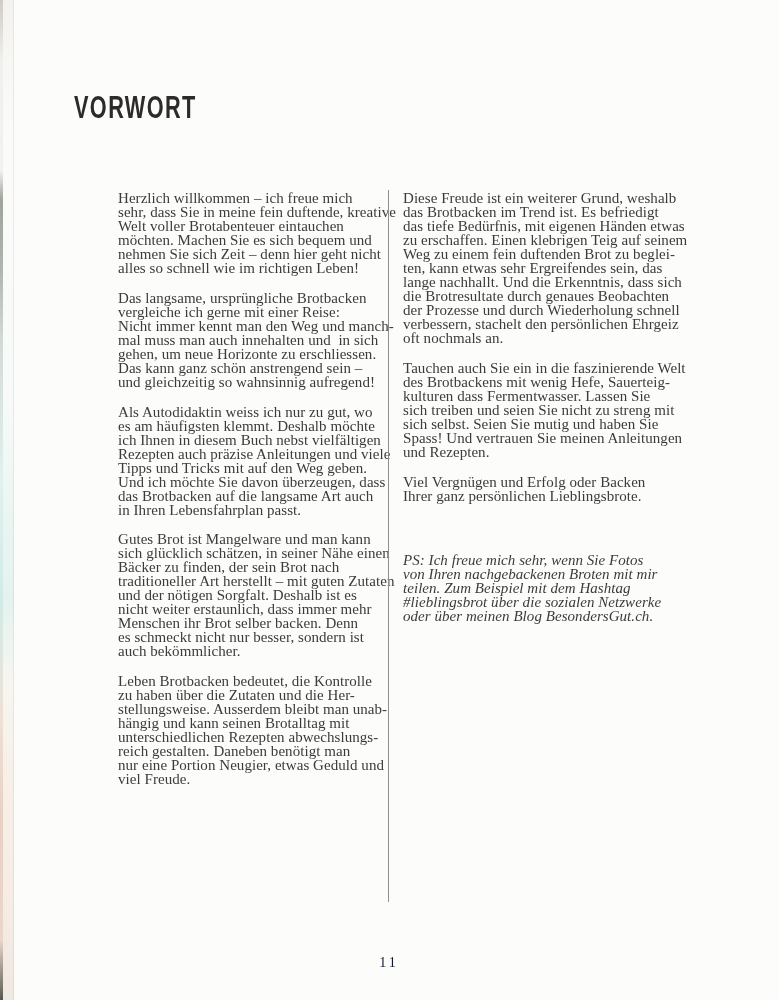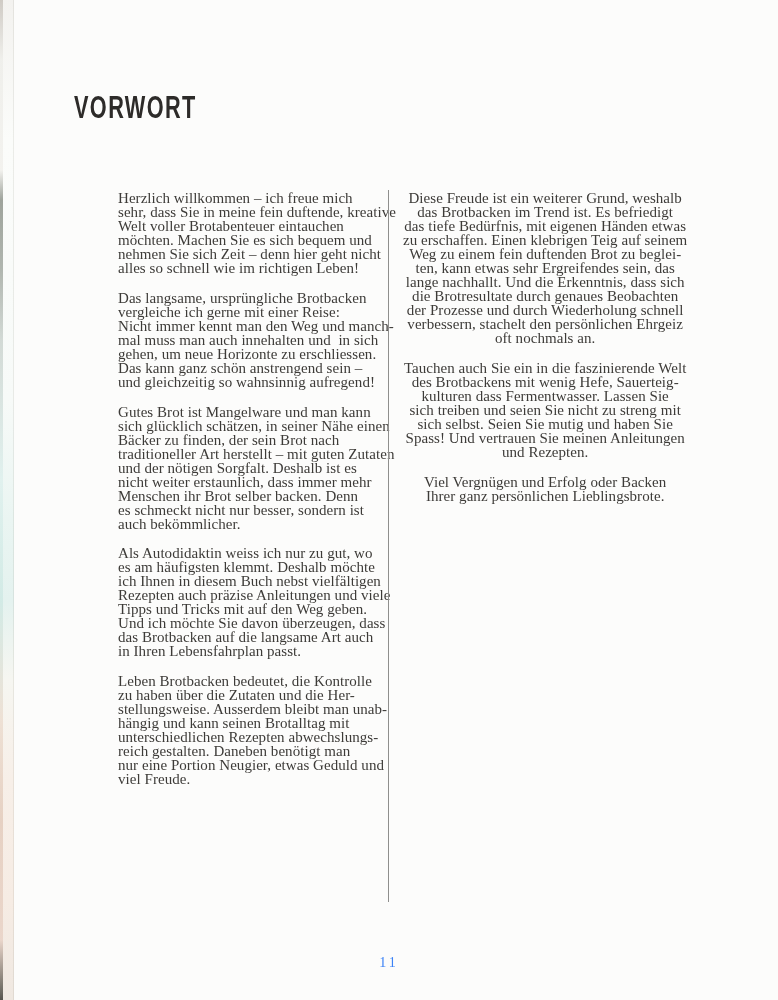--- a/index.html
+++ b/index.html
@@ -29,35 +29,35 @@
   .title {
     position: absolute; left: 74px; top: 75px;
     font-family: "Liberation Sans", "DejaVu Sans", sans-serif;
     font-weight: 700; font-size: 31px; line-height: 24px;
     letter-spacing: 2px; color: #2d2b29;
     transform: scaleX(0.70); transform-origin: left top;
     white-space: nowrap;
   }
   .col { position: absolute; top: 191px; color: #3d3b38; }
   .col-left  { left: 118px; }
-  .col-right { left: 403px; text-align: center; }
+  .col-right { left: 403px; }
   .para {
     margin: 0 0 15.8px 0;
     font-size: 15px; line-height: 14px;
     white-space: pre; letter-spacing: 0.05px;
   }
   .ps { margin-top: 50px; font-style: italic; }
   .divider {
     position: absolute; left: 388px; top: 190px;
     width: 1px; height: 712px; background: #8f8f8d;
   }
   .page-number {
     position: absolute; left: 0; top: 955px; width: 778px;
     text-align: center; font-size: 14px; letter-spacing: 3px;
-    color: #3b82f6;
+    color: #0f172a;
   }
 </style>
 </head>
 <body>
 
 <div>
   <div class="edge-strip"></div>
   <div class="edge-sliver"></div>
 
   <h1 class="title">VORWORT</h1>
@@ -69,37 +69,37 @@
 möchten. Machen Sie es sich bequem und
 nehmen Sie sich Zeit – denn hier geht nicht
 alles so schnell wie im richtigen Leben!</p>
     <p class="para">Das langsame, ursprüngliche Brotbacken
 vergleiche ich gerne mit einer Reise:
 Nicht immer kennt man den Weg und manch-
 mal muss man auch innehalten und  in sich
 gehen, um neue Horizonte zu erschliessen.
 Das kann ganz schön anstrengend sein –
 und gleichzeitig so wahnsinnig aufregend!</p>
+    <p class="para">Als Autodidaktin weiss ich nur zu gut, wo
+es am häufigsten klemmt. Deshalb möchte
+ich Ihnen in diesem Buch nebst vielfältigen
+Rezepten auch präzise Anleitungen und viele
+Tipps und Tricks mit auf den Weg geben.
+Und ich möchte Sie davon überzeugen, dass
+das Brotbacken auf die langsame Art auch
+in Ihren Lebensfahrplan passt.</p>
     <p class="para">Gutes Brot ist Mangelware und man kann
 sich glücklich schätzen, in seiner Nähe einen
 Bäcker zu finden, der sein Brot nach
 traditioneller Art herstellt – mit guten Zutaten
 und der nötigen Sorgfalt. Deshalb ist es
 nicht weiter erstaunlich, dass immer mehr
 Menschen ihr Brot selber backen. Denn
 es schmeckt nicht nur besser, sondern ist
 auch bekömmlicher.</p>
-    <p class="para">Als Autodidaktin weiss ich nur zu gut, wo
-es am häufigsten klemmt. Deshalb möchte
-ich Ihnen in diesem Buch nebst vielfältigen
-Rezepten auch präzise Anleitungen und viele
-Tipps und Tricks mit auf den Weg geben.
-Und ich möchte Sie davon überzeugen, dass
-das Brotbacken auf die langsame Art auch
-in Ihren Lebensfahrplan passt.</p>
     <p class="para">Leben Brotbacken bedeutet, die Kontrolle
 zu haben über die Zutaten und die Her-
 stellungsweise. Ausserdem bleibt man unab-
 hängig und kann seinen Brotalltag mit
 unterschiedlichen Rezepten abwechslungs-
 reich gestalten. Daneben benötigt man
 nur eine Portion Neugier, etwas Geduld und
 viel Freude.</p>
   </div>
 
@@ -119,16 +119,21 @@
 oft nochmals an.</p>
     <p class="para">Tauchen auch Sie ein in die faszinierende Welt
 des Brotbackens mit wenig Hefe, Sauerteig-
 kulturen dass Fermentwasser. Lassen Sie
 sich treiben und seien Sie nicht zu streng mit
 sich selbst. Seien Sie mutig und haben Sie
 Spass! Und vertrauen Sie meinen Anleitungen
 und Rezepten.</p>
     <p class="para">Viel Vergnügen und Erfolg oder Backen
 Ihrer ganz persönlichen Lieblingsbrote.</p>
+    <p class="para ps">PS: Ich freue mich sehr, wenn Sie Fotos
+von Ihren nachgebackenen Broten mit mir
+teilen. Zum Beispiel mit dem Hashtag
+#lieblingsbrot über die sozialen Netzwerke
+oder über meinen Blog BesondersGut.ch.</p>
   </div>
 
   <div class="page-number">11</div>
 </div>
 
 </body></html>

